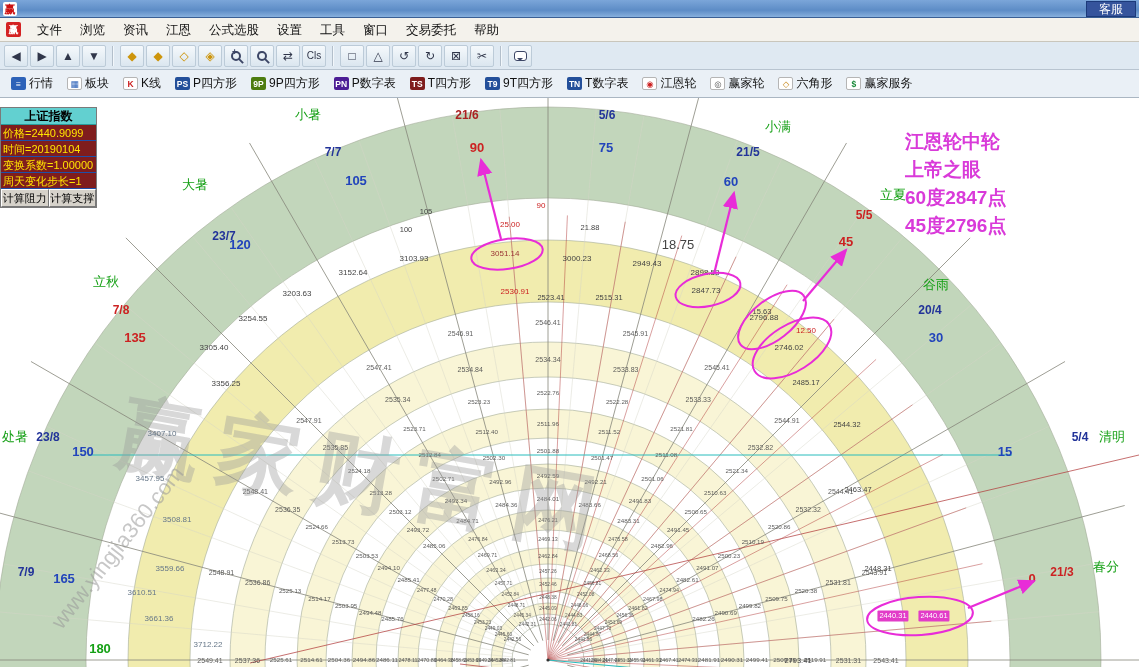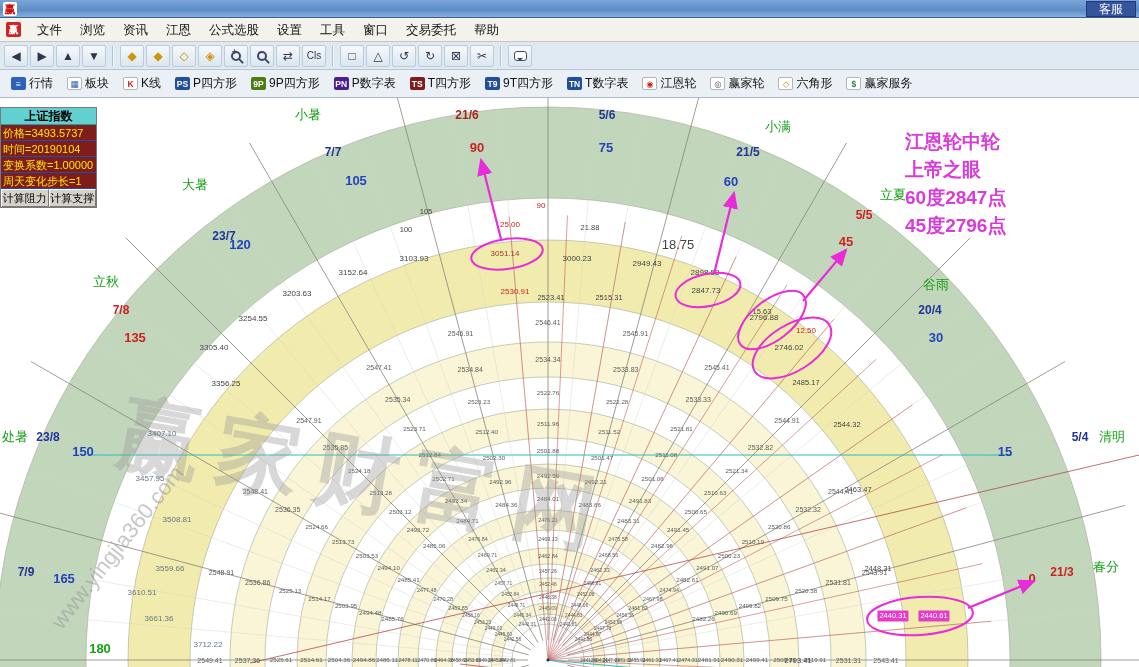--- a/index.html
+++ b/index.html
@@ -497,21 +497,21 @@
         <ellipse cx="920" cy="518" rx="53" ry="19" fill="none" stroke="#e82cd8" stroke-width="2" transform="rotate(-4 920 518)"></ellipse>
         <line x1="501" y1="141" x2="481" y2="62" stroke="#e82cd8" stroke-width="2.2" marker-end="url(#arr)"></line>
         <line x1="714" y1="176" x2="734" y2="95" stroke="#e82cd8" stroke-width="2.2" marker-end="url(#arr)"></line>
         <line x1="803" y1="203" x2="846" y2="152" stroke="#e82cd8" stroke-width="2.2" marker-end="url(#arr)"></line>
         <line x1="968" y1="510" x2="1034" y2="483" stroke="#e82cd8" stroke-width="2.2" marker-end="url(#arr)"></line>
       </svg>
 
     <div class="panel">
       <div class="panel-title">上证指数</div>
       <div id="panel-rows">
-          <div class="panel-row">价格=3493.5737</div>
+          <div class="panel-row">价格=2440.9099</div>
           <div class="panel-row">时间=20190104</div>
           <div class="panel-row">变换系数=1.00000</div>
           <div class="panel-row">周天变化步长=1</div>
         </div>
       <div class="panel-btns" id="panel-btns">
           <div class="panel-btn">计算阻力</div>
           <div class="panel-btn">计算支撑</div>
         </div>
     </div>
 

